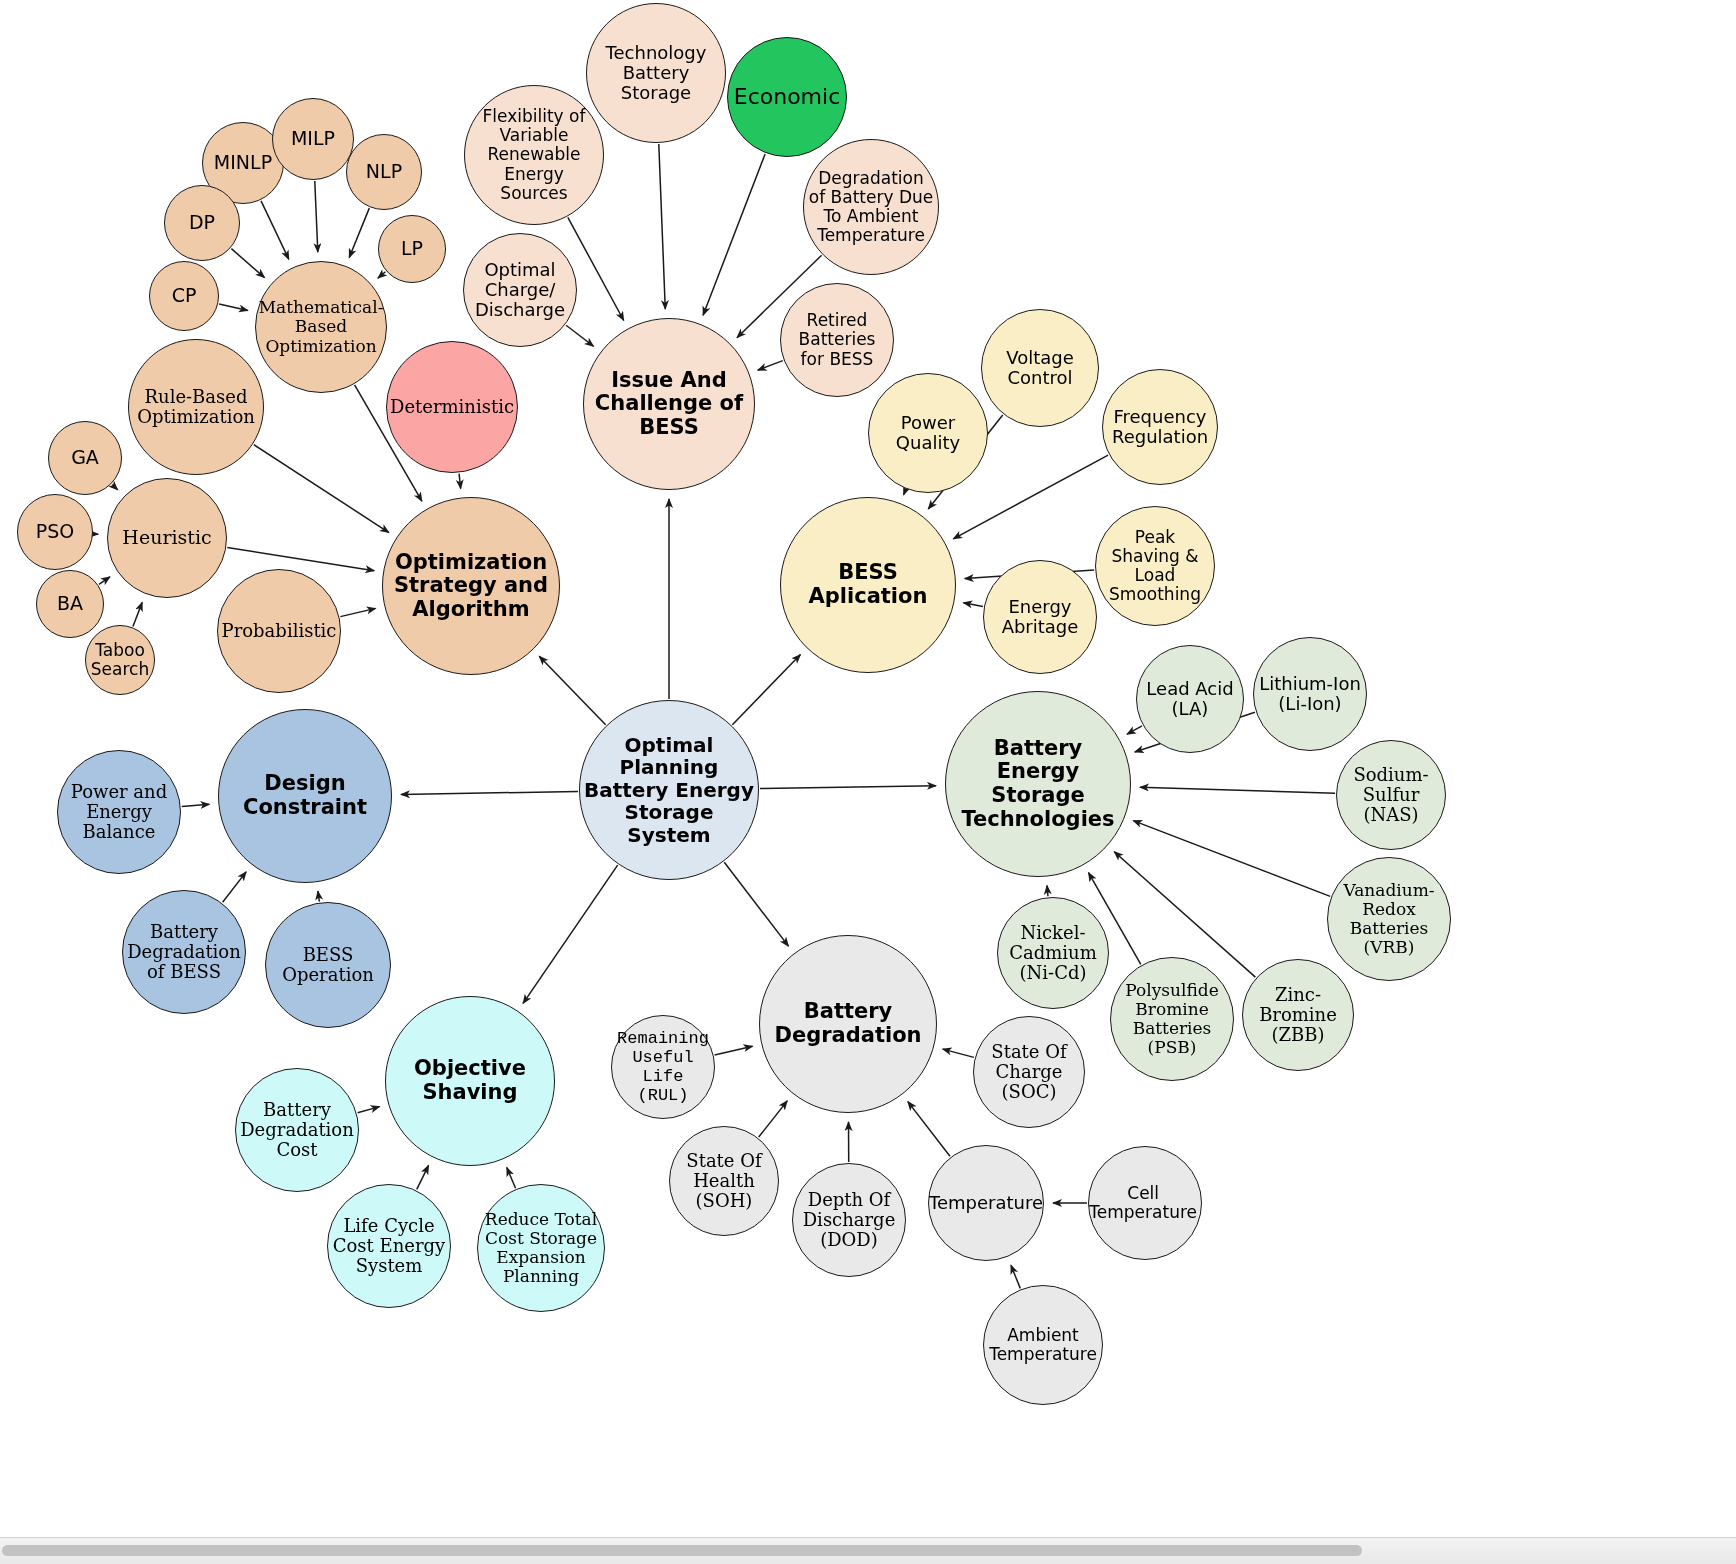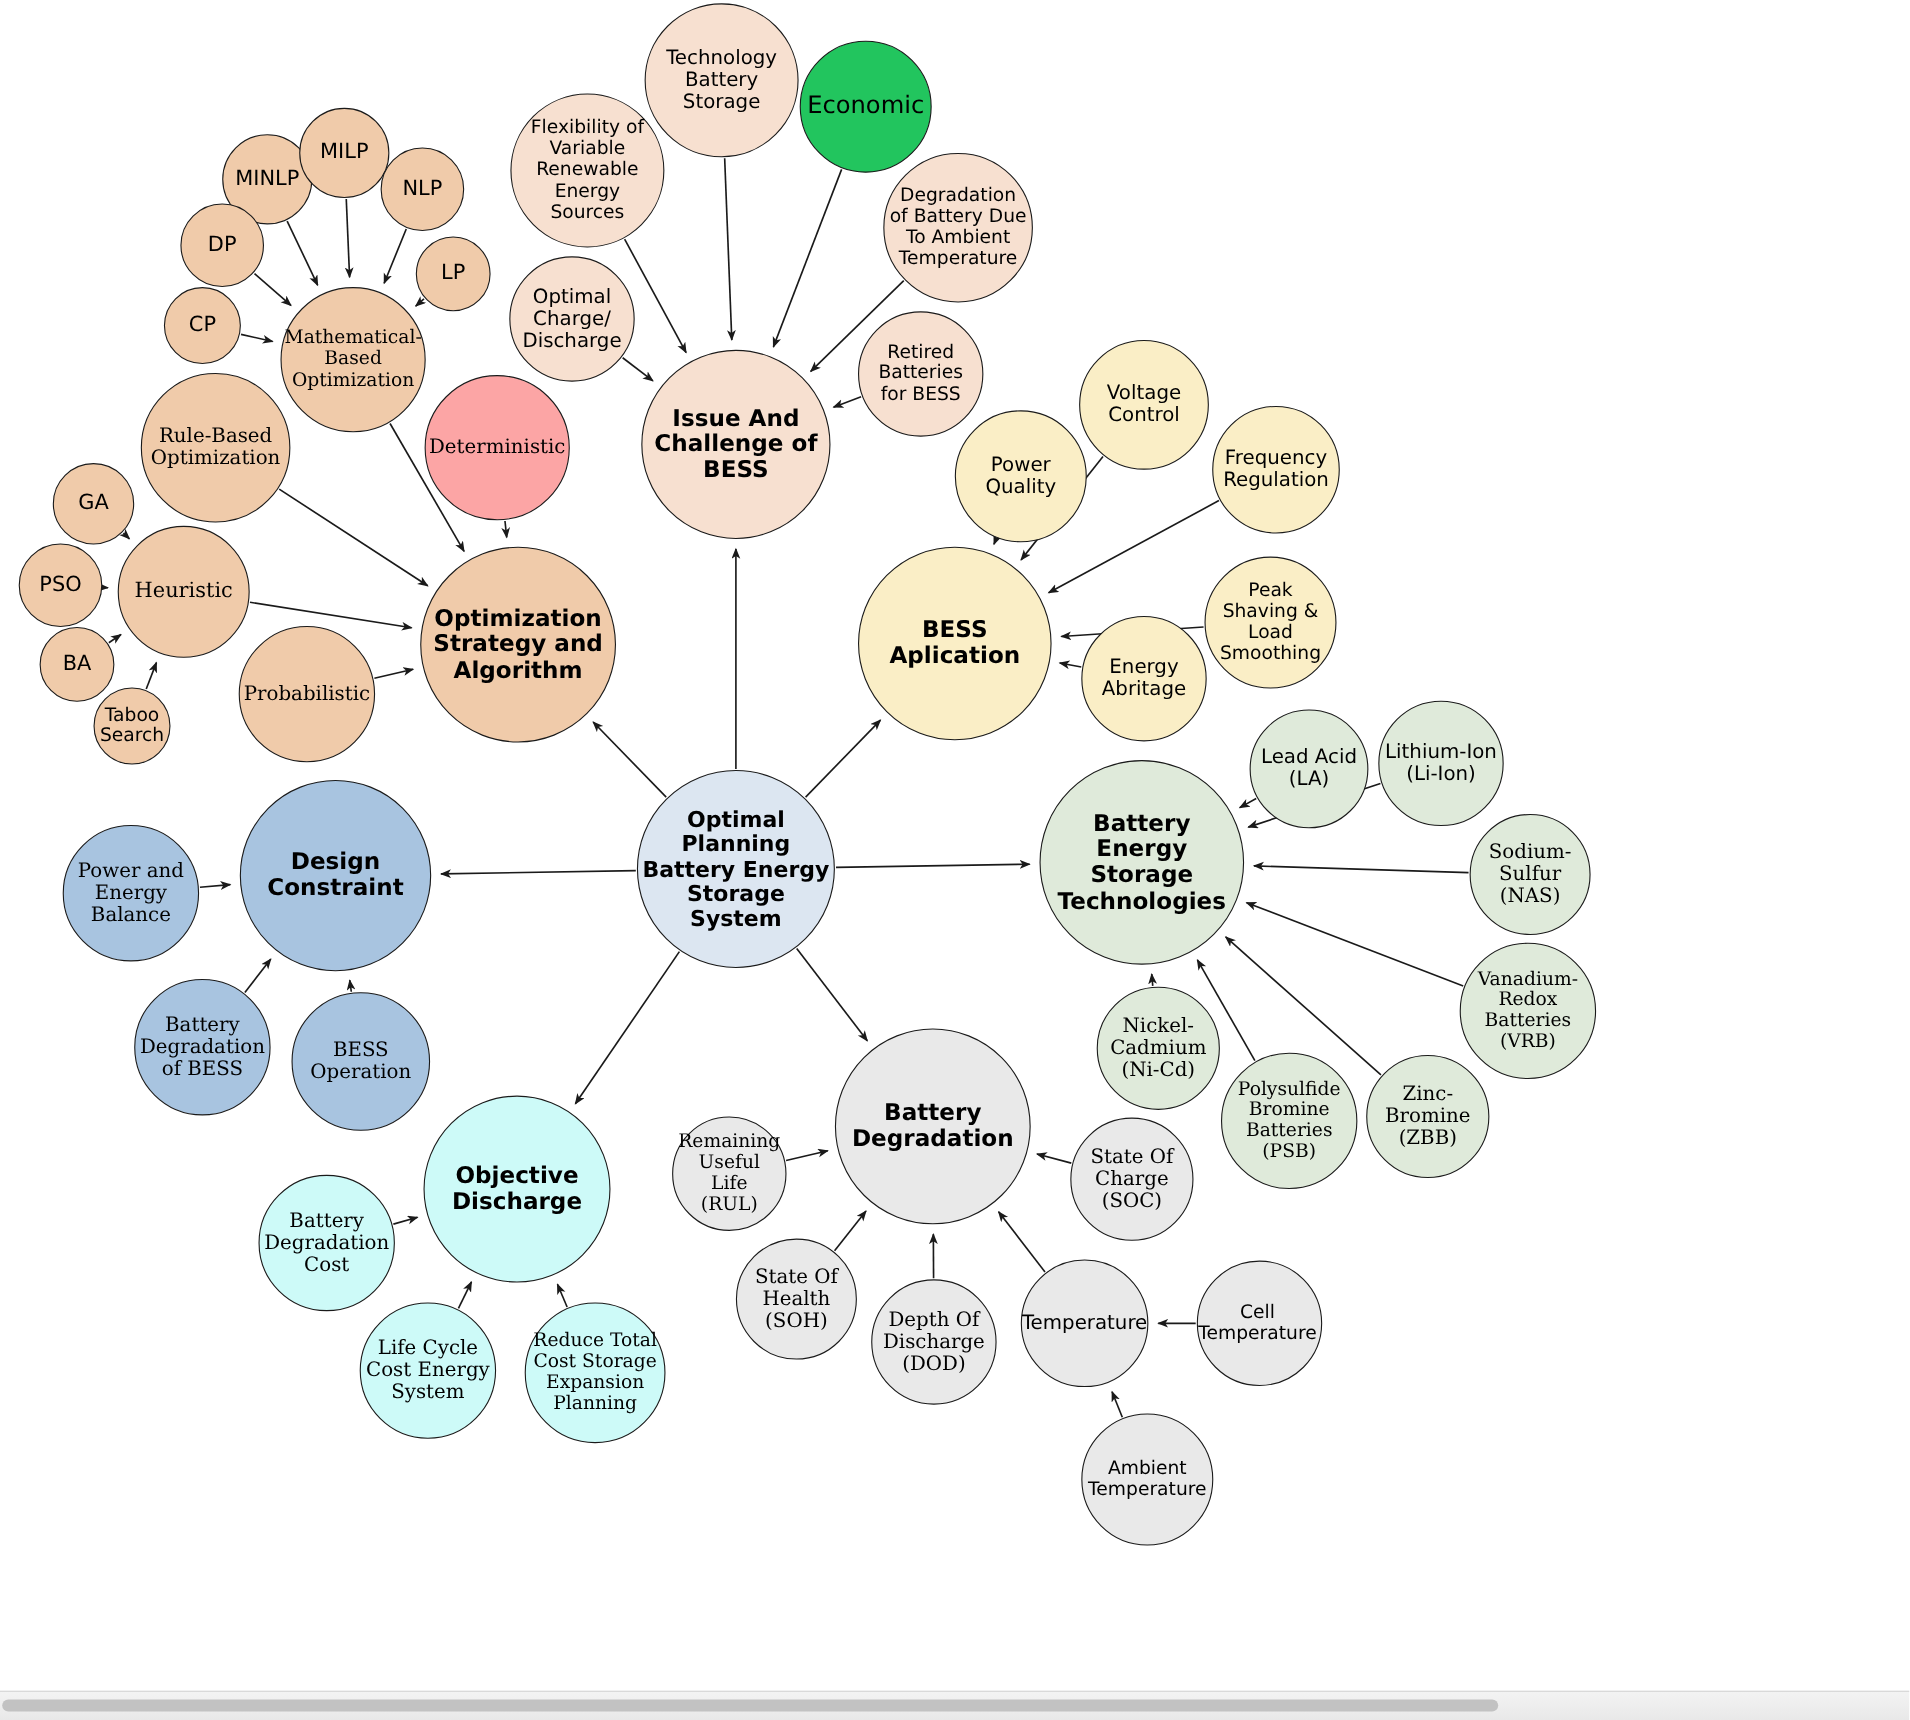--- a/index.html
+++ b/index.html
@@ -237,21 +237,21 @@
         <span>Nickel-
 Cadmium
 (Ni-Cd)</span>
       </div>
       <div class="node hub" style="left: 945px; top: 691px; width: 186px; height: 186px; background: rgb(223, 234, 218); font-size: 21px;">
         <span>Battery
 Energy
 Storage
 Technologies</span>
       </div>
-      <div class="node serif" style="left: 611px; top: 1015px; width: 104px; height: 104px; background: rgb(233, 233, 233); font-size: 17px;">
+      <div class="node serif" style="left: 611px; top: 1015px; width: 104px; height: 104px; background: rgb(233, 233, 233); font-size: 17px; font-family: Liberation Mono, monospace;">
         <span>Remaining
 Useful Life
 (RUL)</span>
       </div>
       <div class="node serif" style="left: 669px; top: 1126px; width: 110px; height: 110px; background: rgb(233, 233, 233); font-size: 18px;">
         <span>State Of
 Health
 (SOH)</span>
       </div>
       <div class="node serif" style="left: 792px; top: 1163px; width: 114px; height: 114px; background: rgb(233, 233, 233); font-size: 18px;">
@@ -290,21 +290,21 @@
 System</span>
       </div>
       <div class="node serif" style="left: 477px; top: 1184px; width: 128px; height: 128px; background: rgb(205, 250, 248); font-size: 17px;">
         <span>Reduce Total
 Cost Storage
 Expansion
 Planning</span>
       </div>
       <div class="node hub" style="left: 385px; top: 996px; width: 170px; height: 170px; background: rgb(205, 250, 248); font-size: 21px;">
         <span>Objective
-Discharge</span>
+Shaving</span>
       </div>
       <div class="node serif" style="left: 57px; top: 750px; width: 124px; height: 124px; background: rgb(168, 196, 224); font-size: 18px;">
         <span>Power and
 Energy
 Balance</span>
       </div>
       <div class="node serif" style="left: 122px; top: 890px; width: 124px; height: 124px; background: rgb(168, 196, 224); font-size: 18px;">
         <span>Battery
 Degradation
 of BESS</span>

